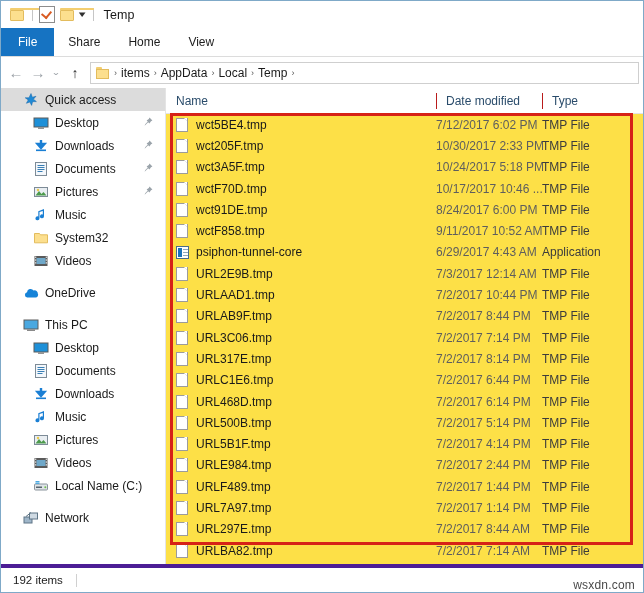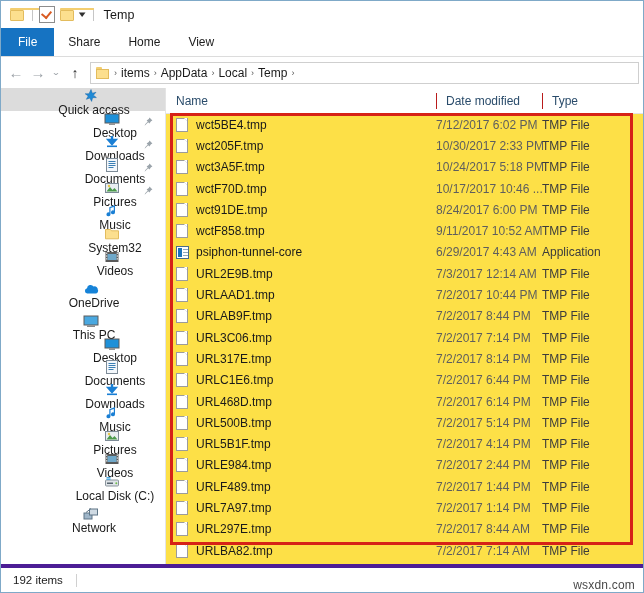--- a/index.html
+++ b/index.html
@@ -50,27 +50,27 @@
   .crumb{font-size:12px;color:#1a1a1a;padding:0 3px;white-space:nowrap;}
   .crumb-sep{font-size:9px;color:#555;padding:0 1px;}
 
   
   .bodyrow{flex:1;display:flex;min-height:0;position:relative;}
 
   
   .sidebar{width:164px;flex:0 0 164px;background:#fff;border-right:1px solid #e4e4e4;
            position:relative;overflow:hidden;}
   .navitem{height:23px;display:flex;align-items:center;font-size:12px;color:#1a1a1a;
-           position:relative;white-space:nowrap;flex-direction:column;}
+           position:relative;white-space:nowrap;}
   .navitem.sel{background:#dcdcdc;}
   .navitem .ico{width:16px;height:16px;margin-right:6px;flex:0 0 auto;position:relative;}
   .navitem .lbl{line-height:1;}
   .navitem .pin{position:absolute;right:12px;top:6px;width:10px;height:11px;}
   .ind0{padding-left:22px;}
-  .ind1{padding-left:32px;margin-left:32px;}
+  .ind1{padding-left:32px;}
   .gap{height:9px;}
 
   
   .filepane{flex:1;display:flex;flex-direction:column;min-width:0;background:#fde047;position:relative;}
   .colhead{height:25px;display:flex;align-items:center;flex:0 0 auto;background:#fff;
            border-bottom:1px solid #e4e4e4;}
   .col{font-size:12px;color:#2a4c6b;padding-left:9px;box-sizing:border-box;
        border-left:1px solid #b91c1c;height:16px;line-height:16px;white-space:nowrap;}
   .col.first{border-left:none;padding-left:10px;}
   .col-name{width:270px;flex:0 0 270px;}
@@ -306,21 +306,21 @@
           <span class="lbl">Videos</span>
         </div>
         <div class="navitem ind1">
           <span class="ico"><svg width="16" height="16" viewBox="0 0 16 16">
               <rect x="1.5" y="6" width="13" height="6" rx="1" fill="#dfe4e8" stroke="#8a949c"></rect>
               <rect x="2.5" y="3" width="4" height="1.3" fill="#4aa8e0"></rect>
               <rect x="2.5" y="4.6" width="4" height="1.3" fill="#4aa8e0"></rect>
               <rect x="3" y="8.5" width="6" height="1.5" fill="#56636d"></rect>
               <circle cx="12.3" cy="9.2" r="1" fill="#6fbf4b"></circle>
             </svg></span>
-          <span class="lbl">Local Disk (C:)</span>
+          <span class="lbl">Local Name (C:)</span>
         </div>
         <div class="gap"></div>
         <div class="navitem ind0">
           <span class="ico"><svg width="16" height="16" viewBox="0 0 16 16">
               <rect x="1" y="7" width="8" height="6" fill="#9fb6c9" stroke="#5e7586"></rect>
               <rect x="6.5" y="3" width="8" height="6" fill="#cfdae3" stroke="#5e7586"></rect>
               <path d="M3 6.5 L8 2.5" stroke="#5e7586" stroke-width="1"></path>
             </svg></span>
           <span class="lbl">Network</span>
         </div>

